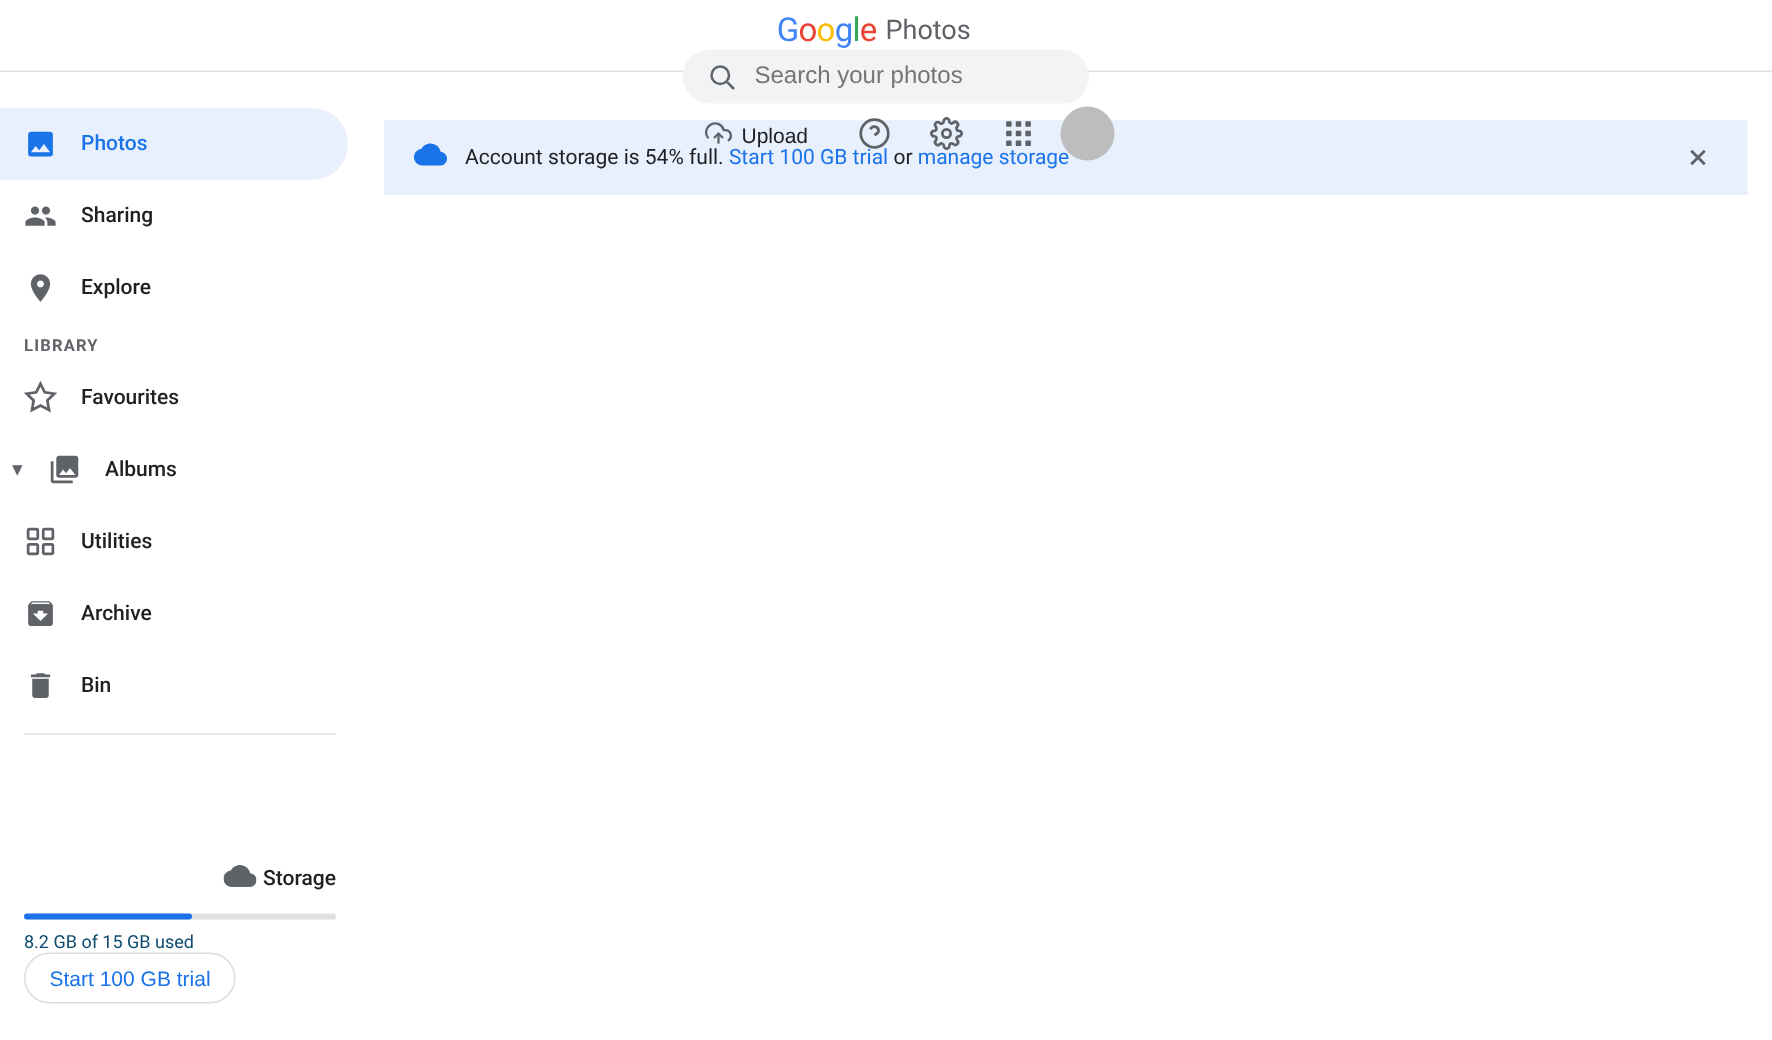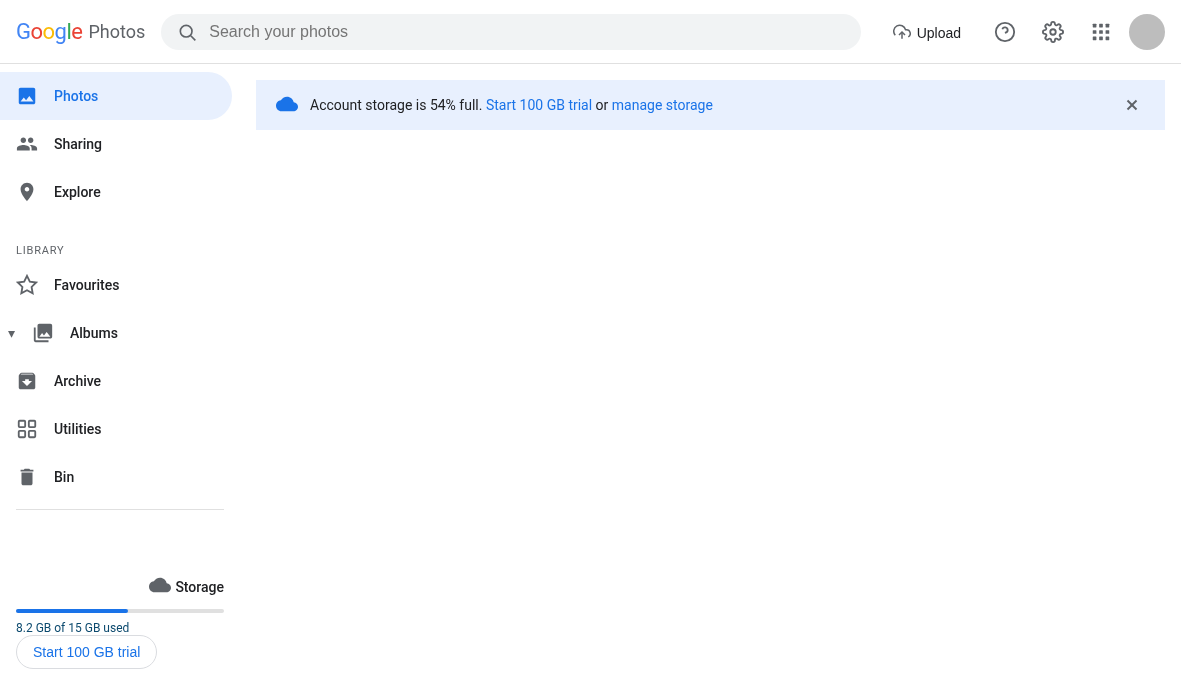--- a/index.html
+++ b/index.html
@@ -3,26 +3,27 @@
   <meta charset="utf-8">
   <style>
     * { margin: 0; padding: 0; box-sizing: border-box; }
     body { font-family: 'Google Sans', Roboto, Arial, sans-serif; background: #fff; color: #202124; font-size: 14px; }
 
     
     .header {
       display: flex;
       align-items: center;
       padding: 8px 16px;
-      height: 64px;
+      height: 48px;
       border-bottom: 1px solid #e0e0e0;
       position: fixed;
       top: 0; left: 0; right: 0;
       background: #fff;
       z-index: 100;
+      flex-direction: column;
     }
     .logo {
       display: flex;
       align-items: center;
       gap: 6px;
       margin-right: 16px;
       text-decoration: none;
     }
     .logo-google {
       font-size: 22px;
@@ -135,26 +136,26 @@
     .nav-item.active { background: #e8f0fe; color: #1a73e8; }
     .nav-item.active .nav-icon { color: #1a73e8; }
     .nav-icon {
       color: #5f6368;
       display: flex;
       align-items: center;
       font-size: 20px;
     }
     .section-label {
       font-size: 11px;
-      font-weight: 400;
+      font-weight: 700;
       color: #5f6368;
       letter-spacing: 0.8px;
       text-transform: uppercase;
       padding: 8px 16px 4px;
-      margin-top: 20px;
+      margin-top: 0;
     }
     .nav-divider {
       border: none;
       border-top: 1px solid #e0e0e0;
       margin: 8px 16px;
     }
 
     
     .storage-section {
       padding: 8px 16px 16px;
@@ -352,37 +353,37 @@
       <span class="nav-icon">
         <svg width="22" height="22" viewBox="0 0 24 24" fill="#5f6368">
           <path d="M22 16V4c0-1.1-.9-2-2-2H8c-1.1 0-2 .9-2 2v12c0 1.1.9 2 2 2h12c1.1 0 2-.9 2-2zm-11-4l2.03 2.71L16 11l4 5H8l3-4zM2 6v14c0 1.1.9 2 2 2h14v-2H4V6H2z"></path>
         </svg>
       </span>
       <span>Albums</span>
     </div>
 
     <div class="nav-item">
       <span class="nav-icon">
-        <svg width="22" height="22" viewBox="0 0 24 24" fill="#5f6368">
-          <path d="M20.54 5.23l-1.39-1.68C18.88 3.21 18.47 3 18 3H6c-.47 0-.88.21-1.16.55L3.46 5.23C3.17 5.57 3 6.02 3 6.5V19c0 1.1.9 2 2 2h14c1.1 0 2-.9 2-2V6.5c0-.48-.17-.93-.46-1.27zM12 17.5L6.5 12H10v-2h4v2h3.5L12 17.5zM5.12 5l.81-1h12l.94 1H5.12z"></path>
-        </svg>
-      </span>
-      <span>Archive</span>
-    </div>
-
-    <div class="nav-item">
-      <span class="nav-icon">
         <svg width="22" height="22" viewBox="0 0 24 24" fill="none" stroke="#5f6368" stroke-width="2">
           <rect x="3" y="3" width="7" height="7" rx="1"></rect>
           <rect x="14" y="3" width="7" height="7" rx="1"></rect>
           <rect x="14" y="14" width="7" height="7" rx="1"></rect>
           <rect x="3" y="14" width="7" height="7" rx="1"></rect>
         </svg>
       </span>
       <span>Utilities</span>
+    </div>
+
+    <div class="nav-item">
+      <span class="nav-icon">
+        <svg width="22" height="22" viewBox="0 0 24 24" fill="#5f6368">
+          <path d="M20.54 5.23l-1.39-1.68C18.88 3.21 18.47 3 18 3H6c-.47 0-.88.21-1.16.55L3.46 5.23C3.17 5.57 3 6.02 3 6.5V19c0 1.1.9 2 2 2h14c1.1 0 2-.9 2-2V6.5c0-.48-.17-.93-.46-1.27zM12 17.5L6.5 12H10v-2h4v2h3.5L12 17.5zM5.12 5l.81-1h12l.94 1H5.12z"></path>
+        </svg>
+      </span>
+      <span>Archive</span>
     </div>
 
     <div class="nav-item">
       <span class="nav-icon">
         <svg width="22" height="22" viewBox="0 0 24 24" fill="#5f6368">
           <path d="M6 19c0 1.1.9 2 2 2h8c1.1 0 2-.9 2-2V7H6v12zM19 4h-3.5l-1-1h-5l-1 1H5v2h14V4z"></path>
         </svg>
       </span>
       <span>Bin</span>
     </div>

